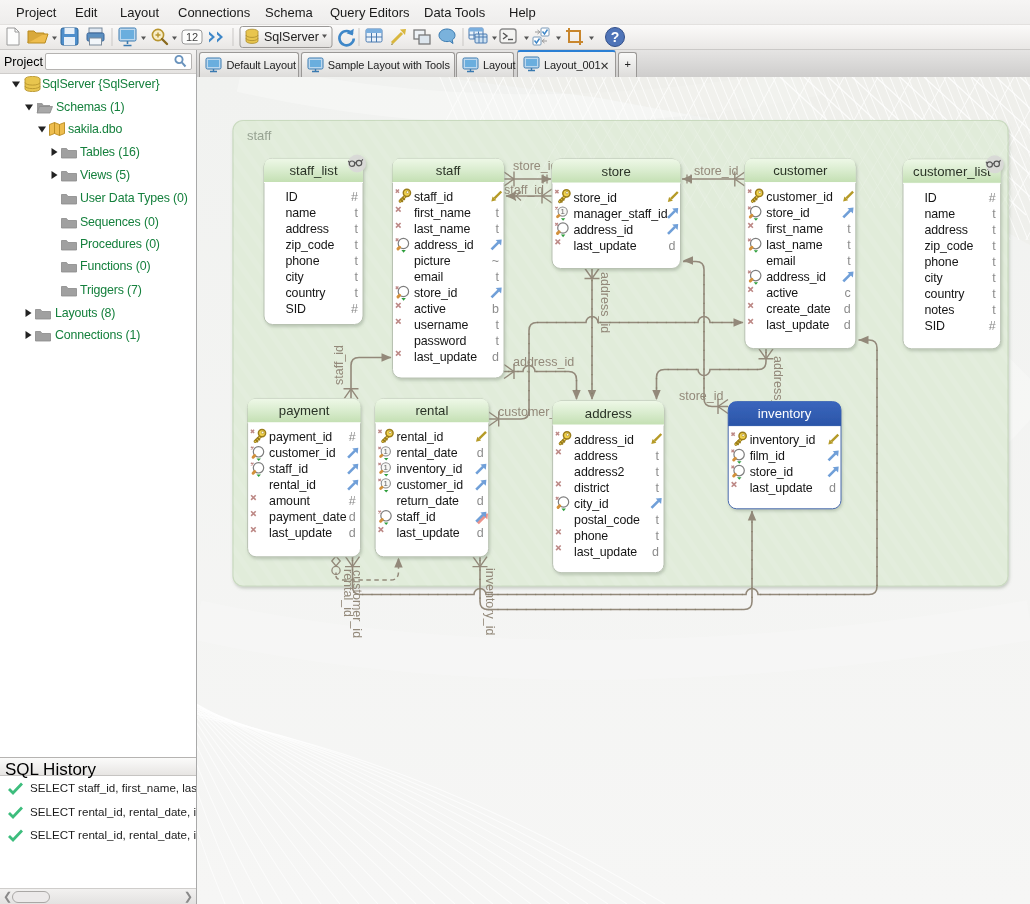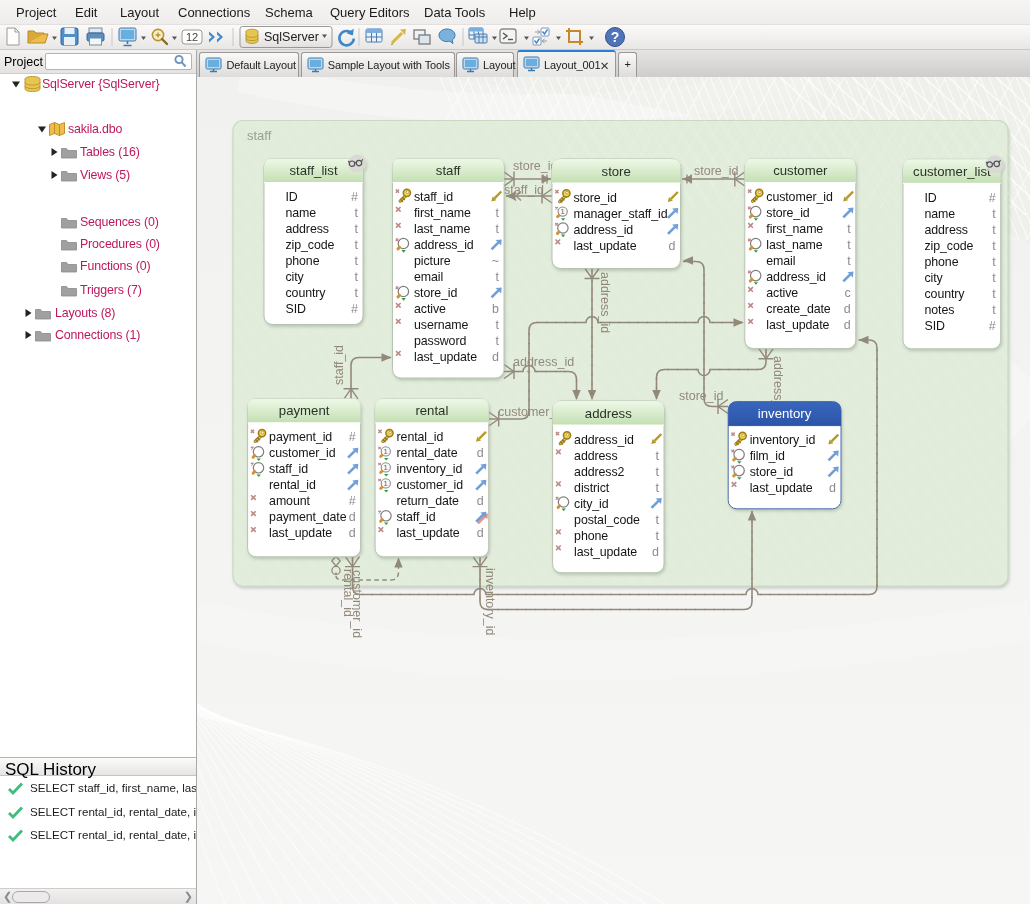--- a/index.html
+++ b/index.html
@@ -2,21 +2,21 @@
 <html><head><meta charset="utf-8">
 <style>
 *{margin:0;padding:0;box-sizing:border-box}
 body{width:1030px;height:904px;font-family:"Liberation Sans",sans-serif;position:relative;overflow:hidden;background:#f0efee}
 .menubar{position:absolute;left:0;top:0;width:1030px;height:24px;background:linear-gradient(#f6f5f4,#eeedec);font-size:13px;color:#1a1a1a}
 .menubar span{position:absolute;top:5px}
 .toolbar{position:absolute;left:0;top:24px;width:1030px;height:26px;background:linear-gradient(#fbfaf9,#e9e7e5);border-top:1px solid #e3e1df;border-bottom:1px solid #cbc9c7}
 .lpanel{position:absolute;left:0;top:50px;width:197px;height:854px;background:#fff;border-right:1px solid #a9a9a9}
 .phead{position:absolute;left:0;top:0;width:196px;height:24px;background:linear-gradient(#f4f3f2,#e5e3e1);border-bottom:1px solid #cfcdcb;font-size:13px}
 .searchbox{position:absolute;left:45px;top:2.5px;width:147px;height:17px;background:#fff;border:1px solid #b5b3b1;border-radius:2px}
-.tree{position:absolute;left:0;top:24px;width:196px;height:679px;background:#fff;font-size:12.4px;letter-spacing:-0.15px;color:#be185d}
+.tree{position:absolute;left:0;top:24px;width:196px;height:679px;background:#fff;font-size:12.4px;letter-spacing:-0.15px;color:#15803d}
 .trow{position:absolute;height:22px;white-space:nowrap}
 .sqlh{position:absolute;left:0;top:707px;width:196px;height:147px}
 .sqlhead{position:absolute;left:0;top:0;width:196px;height:19px;background:linear-gradient(#fbfbfa,#e7e5e3);border-top:1px solid #b5b3b1;border-bottom:1px solid #c6c4c2;font-size:17px}
 .tabbar{position:absolute;left:197px;top:50px;width:833px;height:27px;background:linear-gradient(#e5e4e3,#cecdcc)}
 .tab{position:absolute;top:2px;height:25px;background:linear-gradient(#f9f9f8,#dddcda);border:1px solid #9a9896;border-bottom:none;border-radius:3px 3px 0 0;font-size:11px;color:#222;white-space:nowrap;letter-spacing:-0.1px}
 .tab.active{background:linear-gradient(#f1f1f0,#e9e9e8);border:1px solid #9a9896;border-top:2.5px solid #2a7fd4;border-bottom:none;top:0;height:27px}
 svg{display:block}
 </style></head><body>
 <div class="menubar">
 <span style="left:16px">Project</span>
@@ -157,20 +157,30 @@
         <svg width="10" height="10" style="position:absolute;left:11px;top:6px">
           <path d="M1,2.5 L9,2.5 L5,8.5 Z" fill="#222"></path>
         </svg>
         <svg width="17" height="16" style="position:absolute;left:24px;top:3px">
           <ellipse cx="8.5" cy="3" rx="7.5" ry="2.6" fill="#e8c54e" stroke="#b8952e" stroke-width="0.9"></ellipse>
           <path d="M1,3 L1,13 A7.5,2.6 0 0 0 16,13 L16,3" fill="#e8c54e" stroke="#b8952e" stroke-width="0.9"></path>
           <path d="M1,6.5 A7.5,2.6 0 0 0 16,6.5 M1,10 A7.5,2.6 0 0 0 16,10" fill="none" stroke="#b8952e" stroke-width="0.9"></path>
         </svg>
         <span style="position:absolute;left:42px;top:4px">SqlServer {SqlServer}</span>
       </div>
+<div class="trow" style="left:0;top:22px;width:196px">
+        <svg width="10" height="10" style="position:absolute;left:24px;top:6px">
+          <path d="M1,2.5 L9,2.5 L5,8.5 Z" fill="#222"></path>
+        </svg>
+        <svg width="17" height="13" style="position:absolute;left:36px;top:5px">
+          <path d="M1,12 L1,2 L6,2 L7.5,4 L14,4 L14,5.5" fill="#9c9c9c"></path>
+          <path d="M1,12 L3.5,5.5 L16.5,5.5 L14,12 Z" fill="#a8a8a8" stroke="#8a8a8a" stroke-width="0.8"></path>
+        </svg>
+        <span style="position:absolute;left:56px;top:4px">Schemas (1)</span>
+      </div>
 <div class="trow" style="left:0;top:44px;width:207px">
         <svg width="10" height="10" style="position:absolute;left:37px;top:6px">
           <path d="M1,2.5 L9,2.5 L5,8.5 Z" fill="#222"></path>
         </svg>
         <svg width="16" height="14" style="position:absolute;left:49px;top:4px">
           <path d="M0.5,2.5 L5.5,0.5 L10.5,2.5 L15.5,0.5 L15.5,11.5 L10.5,13.5 L5.5,11.5 L0.5,13.5 Z" fill="#eebd4e" stroke="#b88a1e" stroke-width="0.9"></path>
           <path d="M5.5,0.5 L5.5,11.5 M10.5,2.5 L10.5,13.5" stroke="#b88a1e" stroke-width="0.9"></path>
         </svg>
         <span style="position:absolute;left:68px;top:4px">sakila.dbo</span>
       </div>
@@ -184,20 +194,26 @@
         <span style="position:absolute;left:80px;top:4px">Tables (16)</span>
       </div>
 <div class="trow" style="left:0;top:90px;width:196px">
         <svg width="10" height="10" style="position:absolute;left:49px;top:6px">
           <path d="M2.5,1 L8.5,5 L2.5,9 Z" fill="#222"></path>
         </svg>
         <svg width="16" height="13" style="position:absolute;left:61px;top:5px">
           <path d="M0.5,12 L0.5,2.5 L5.5,2.5 L7,4.5 L15.5,4.5 L15.5,12 Z" fill="#a0a0a0" stroke="#8a8a8a" stroke-width="0.8"></path>
         </svg>
         <span style="position:absolute;left:80px;top:4px">Views (5)</span>
+      </div>
+<div class="trow" style="left:0;top:113px;width:196px">
+        <svg width="16" height="13" style="position:absolute;left:61px;top:5px">
+          <path d="M0.5,12 L0.5,2.5 L5.5,2.5 L7,4.5 L15.5,4.5 L15.5,12 Z" fill="#a0a0a0" stroke="#8a8a8a" stroke-width="0.8"></path>
+        </svg>
+        <span style="position:absolute;left:80px;top:4px">User Data Types (0)</span>
       </div>
 <div class="trow" style="left:0;top:137px;width:196px">
         <svg width="16" height="13" style="position:absolute;left:61px;top:5px">
           <path d="M0.5,12 L0.5,2.5 L5.5,2.5 L7,4.5 L15.5,4.5 L15.5,12 Z" fill="#a0a0a0" stroke="#8a8a8a" stroke-width="0.8"></path>
         </svg>
         <span style="position:absolute;left:80px;top:4px">Sequences (0)</span>
       </div>
 <div class="trow" style="left:0;top:159px;width:196px">
         <svg width="16" height="13" style="position:absolute;left:61px;top:5px">
           <path d="M0.5,12 L0.5,2.5 L5.5,2.5 L7,4.5 L15.5,4.5 L15.5,12 Z" fill="#a0a0a0" stroke="#8a8a8a" stroke-width="0.8"></path>

